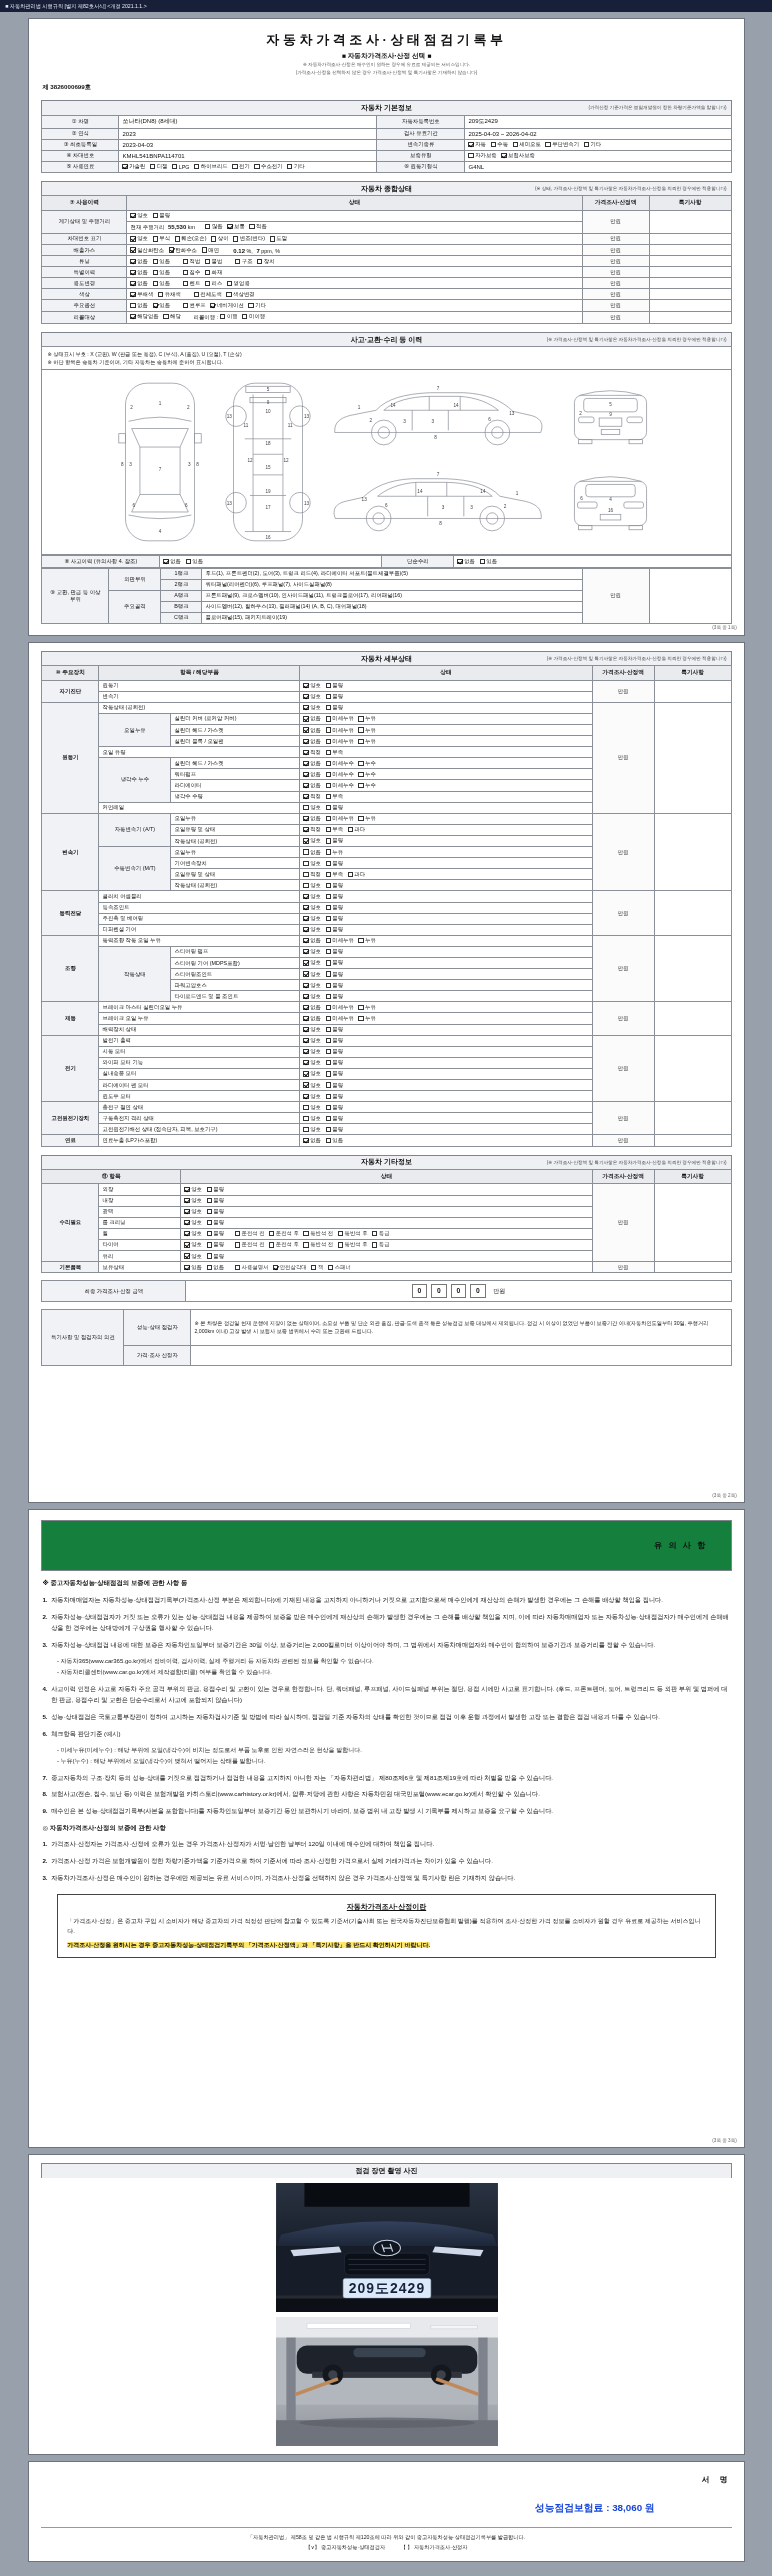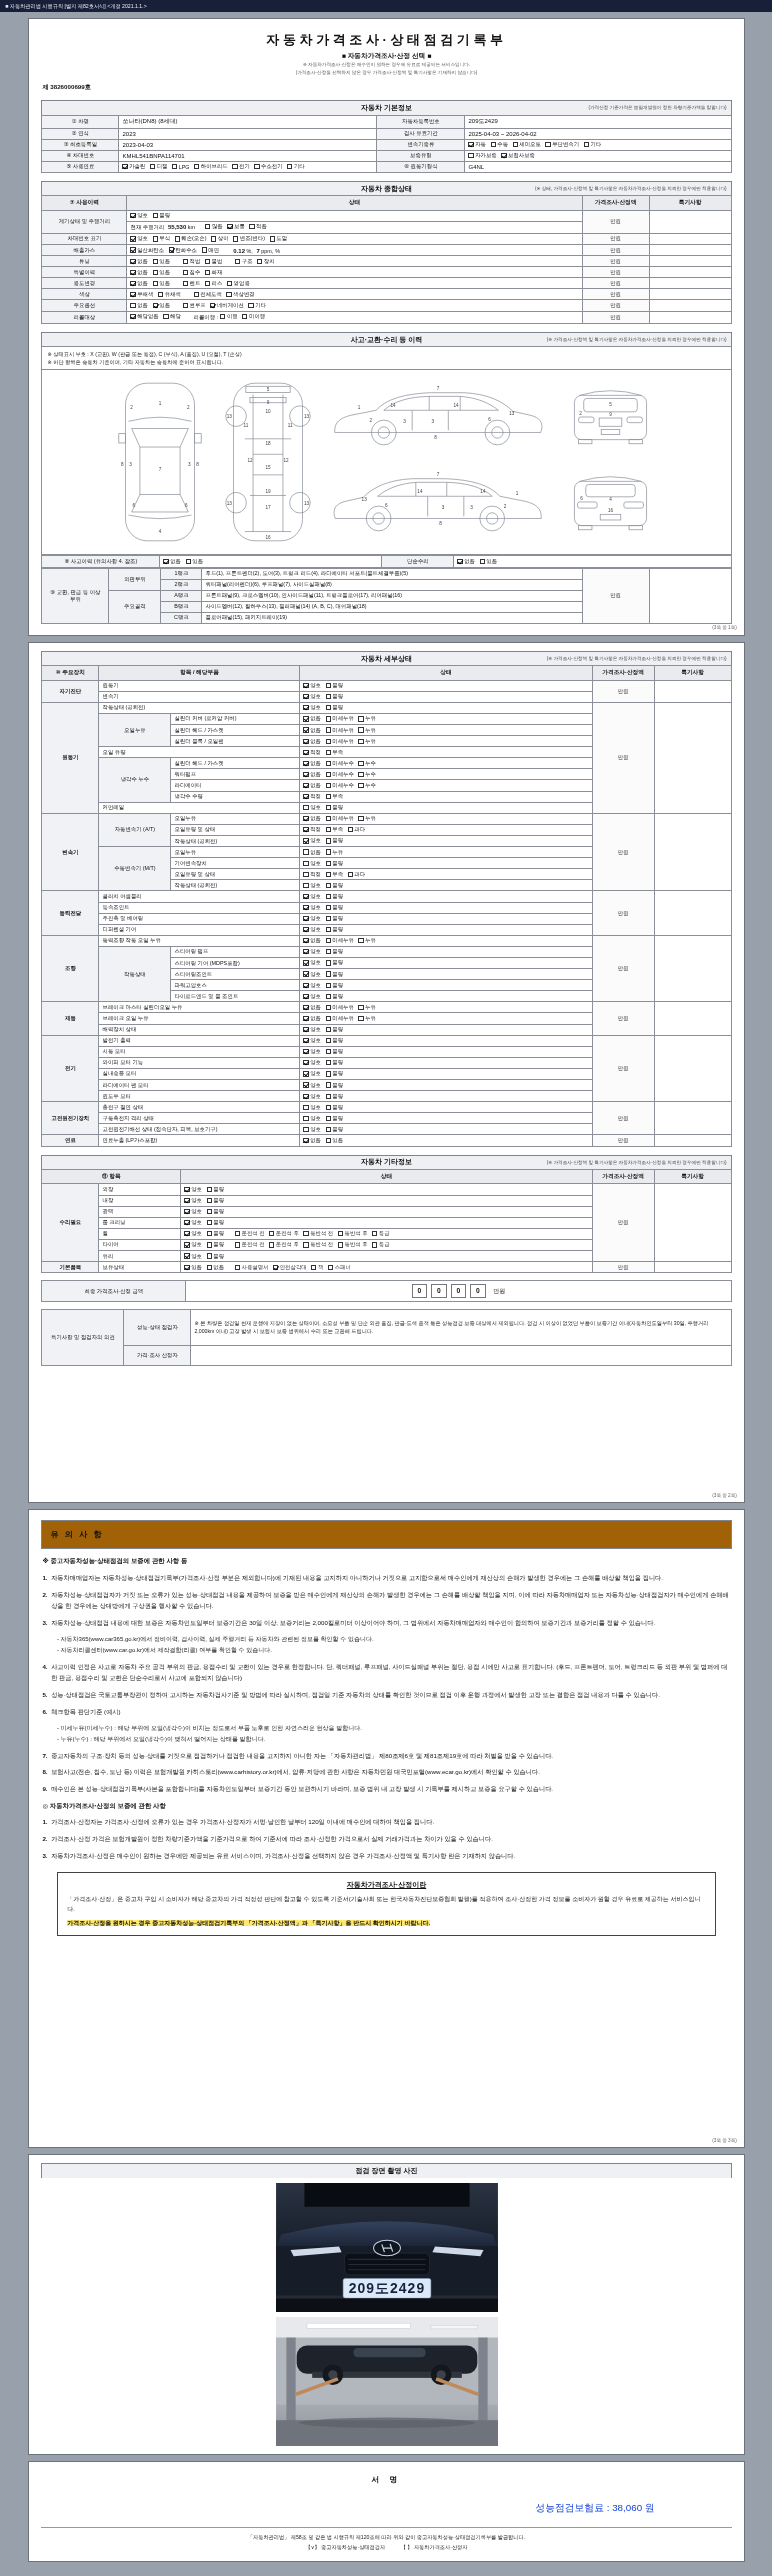--- a/index.html
+++ b/index.html
@@ -63,35 +63,35 @@
   .diag{background:#fff}
 
   .pagemark{position:absolute;right:7.2px;bottom:4.1px;font-size:4.6px;color:#666}
 
   .fpcell{text-align:center;padding:3.1px}
   .dbox{display:inline-block;width:13.4px;height:11.3px;border:0.5px solid #777;margin-right:4.1px;text-align:center;line-height:11.3px;font-weight:bold;background:#fff;font-size:6.7px}
   .fpunit{font-size:6px;margin-left:2.1px}
   td.rtext{font-size:5.2px;line-height:1.5;color:#222}
   td.who{font-size:5.4px}
 
-  .ntitle{text-align:left;font-size:8.2px;font-weight:bold;letter-spacing:6.2px;border:0.5px solid #80848c;background:#a16207;padding:8px;margin:2.1px 0 8.2px 0}
+  .ntitle{text-align:right;font-size:8.2px;font-weight:bold;letter-spacing:6.2px;border:0.5px solid #80848c;background:#15803d;padding:19px;margin:2.1px 0 8.2px 0}
   .nhead{font-weight:bold;font-size:6.4px;margin:7.2px 0 4.1px 1px}
   .nitem{font-size:6.2px;line-height:1.8;margin:5.7px 1px;display:flex;gap:3.6px}
   .nnum{flex:none;font-weight:bold}
   .nsub{font-size:6px;color:#222;margin:1px 1px 1px 15.5px;line-height:1.7}
   .nbox{border:0.8px solid #444;margin:11.3px 15.5px 4.1px 15.5px;padding:6.2px 9.3px}
   .nbox-title{text-align:center;font-weight:bold;font-size:7px;margin-bottom:4.1px;text-decoration:underline}
   .nbox-body{font-size:6px;line-height:1.7}
   .nbox-hl{font-size:6px;line-height:1.7;margin-top:4.1px}
   .nbox-hl span{background:#ffe86e;font-weight:bold}
 
   .photo{display:block;margin:5.2px auto 0 auto}
 
-  .signtitle{text-align:center;font-weight:bold;font-size:7.7px;letter-spacing:4.1px;margin-top:4.1px}
-  .feeline{text-align:right;padding-right:77px;margin-top:17.5px;color:#1746d8;font-weight:normal;font-size:9.8px}
+  .signtitle{text-align:right;font-weight:bold;font-size:7.7px;letter-spacing:4.1px;margin-top:4.1px}
+  .feeline{text-align:right;padding-right:77px;margin-top:17.5px;color:#1746d8;font-weight:bold;font-size:9.8px}
   .sigfooter{border-top:0.5px solid #999;margin-top:11.3px;padding-top:5.2px;text-align:center;font-size:5.2px;color:#222;line-height:1.9}
 </style>
 </head>
 <body>
 
 <div class="topbar">
   <span>■ 자동차관리법 시행규칙 [별지 제82호서식] &lt;개정 2021.1.1.&gt;</span>
 </div>
 
 <div class="card card1">

